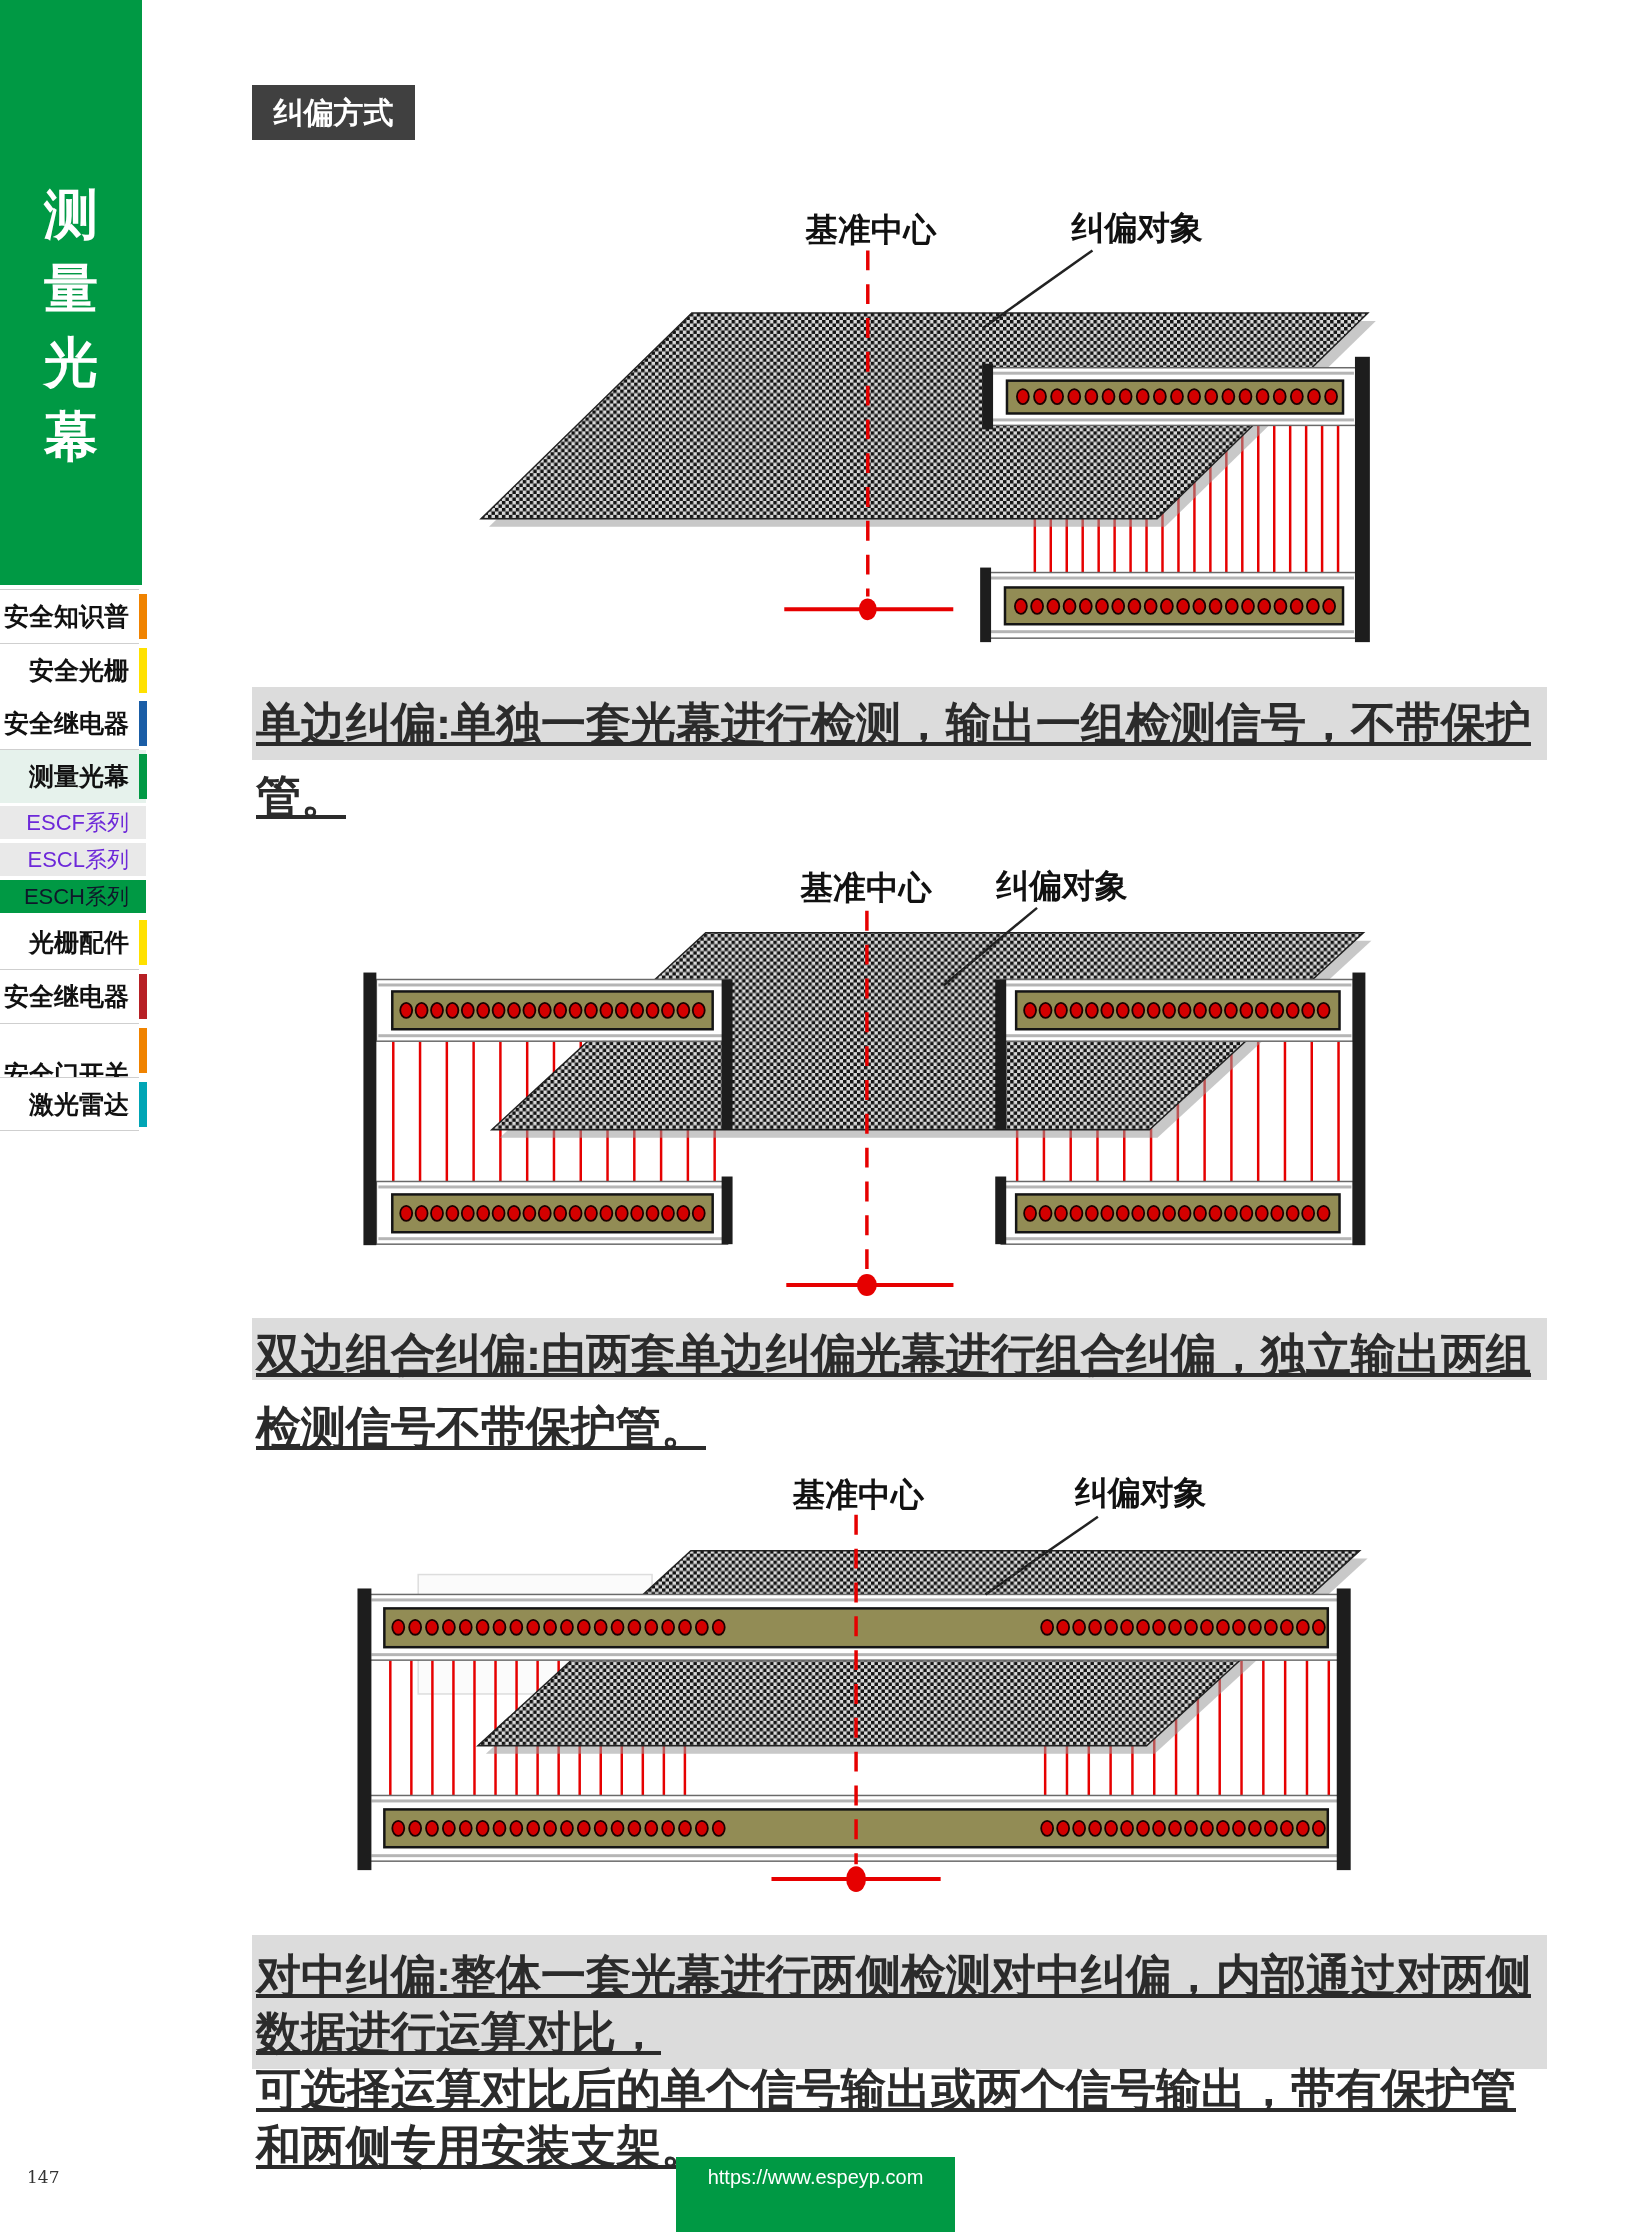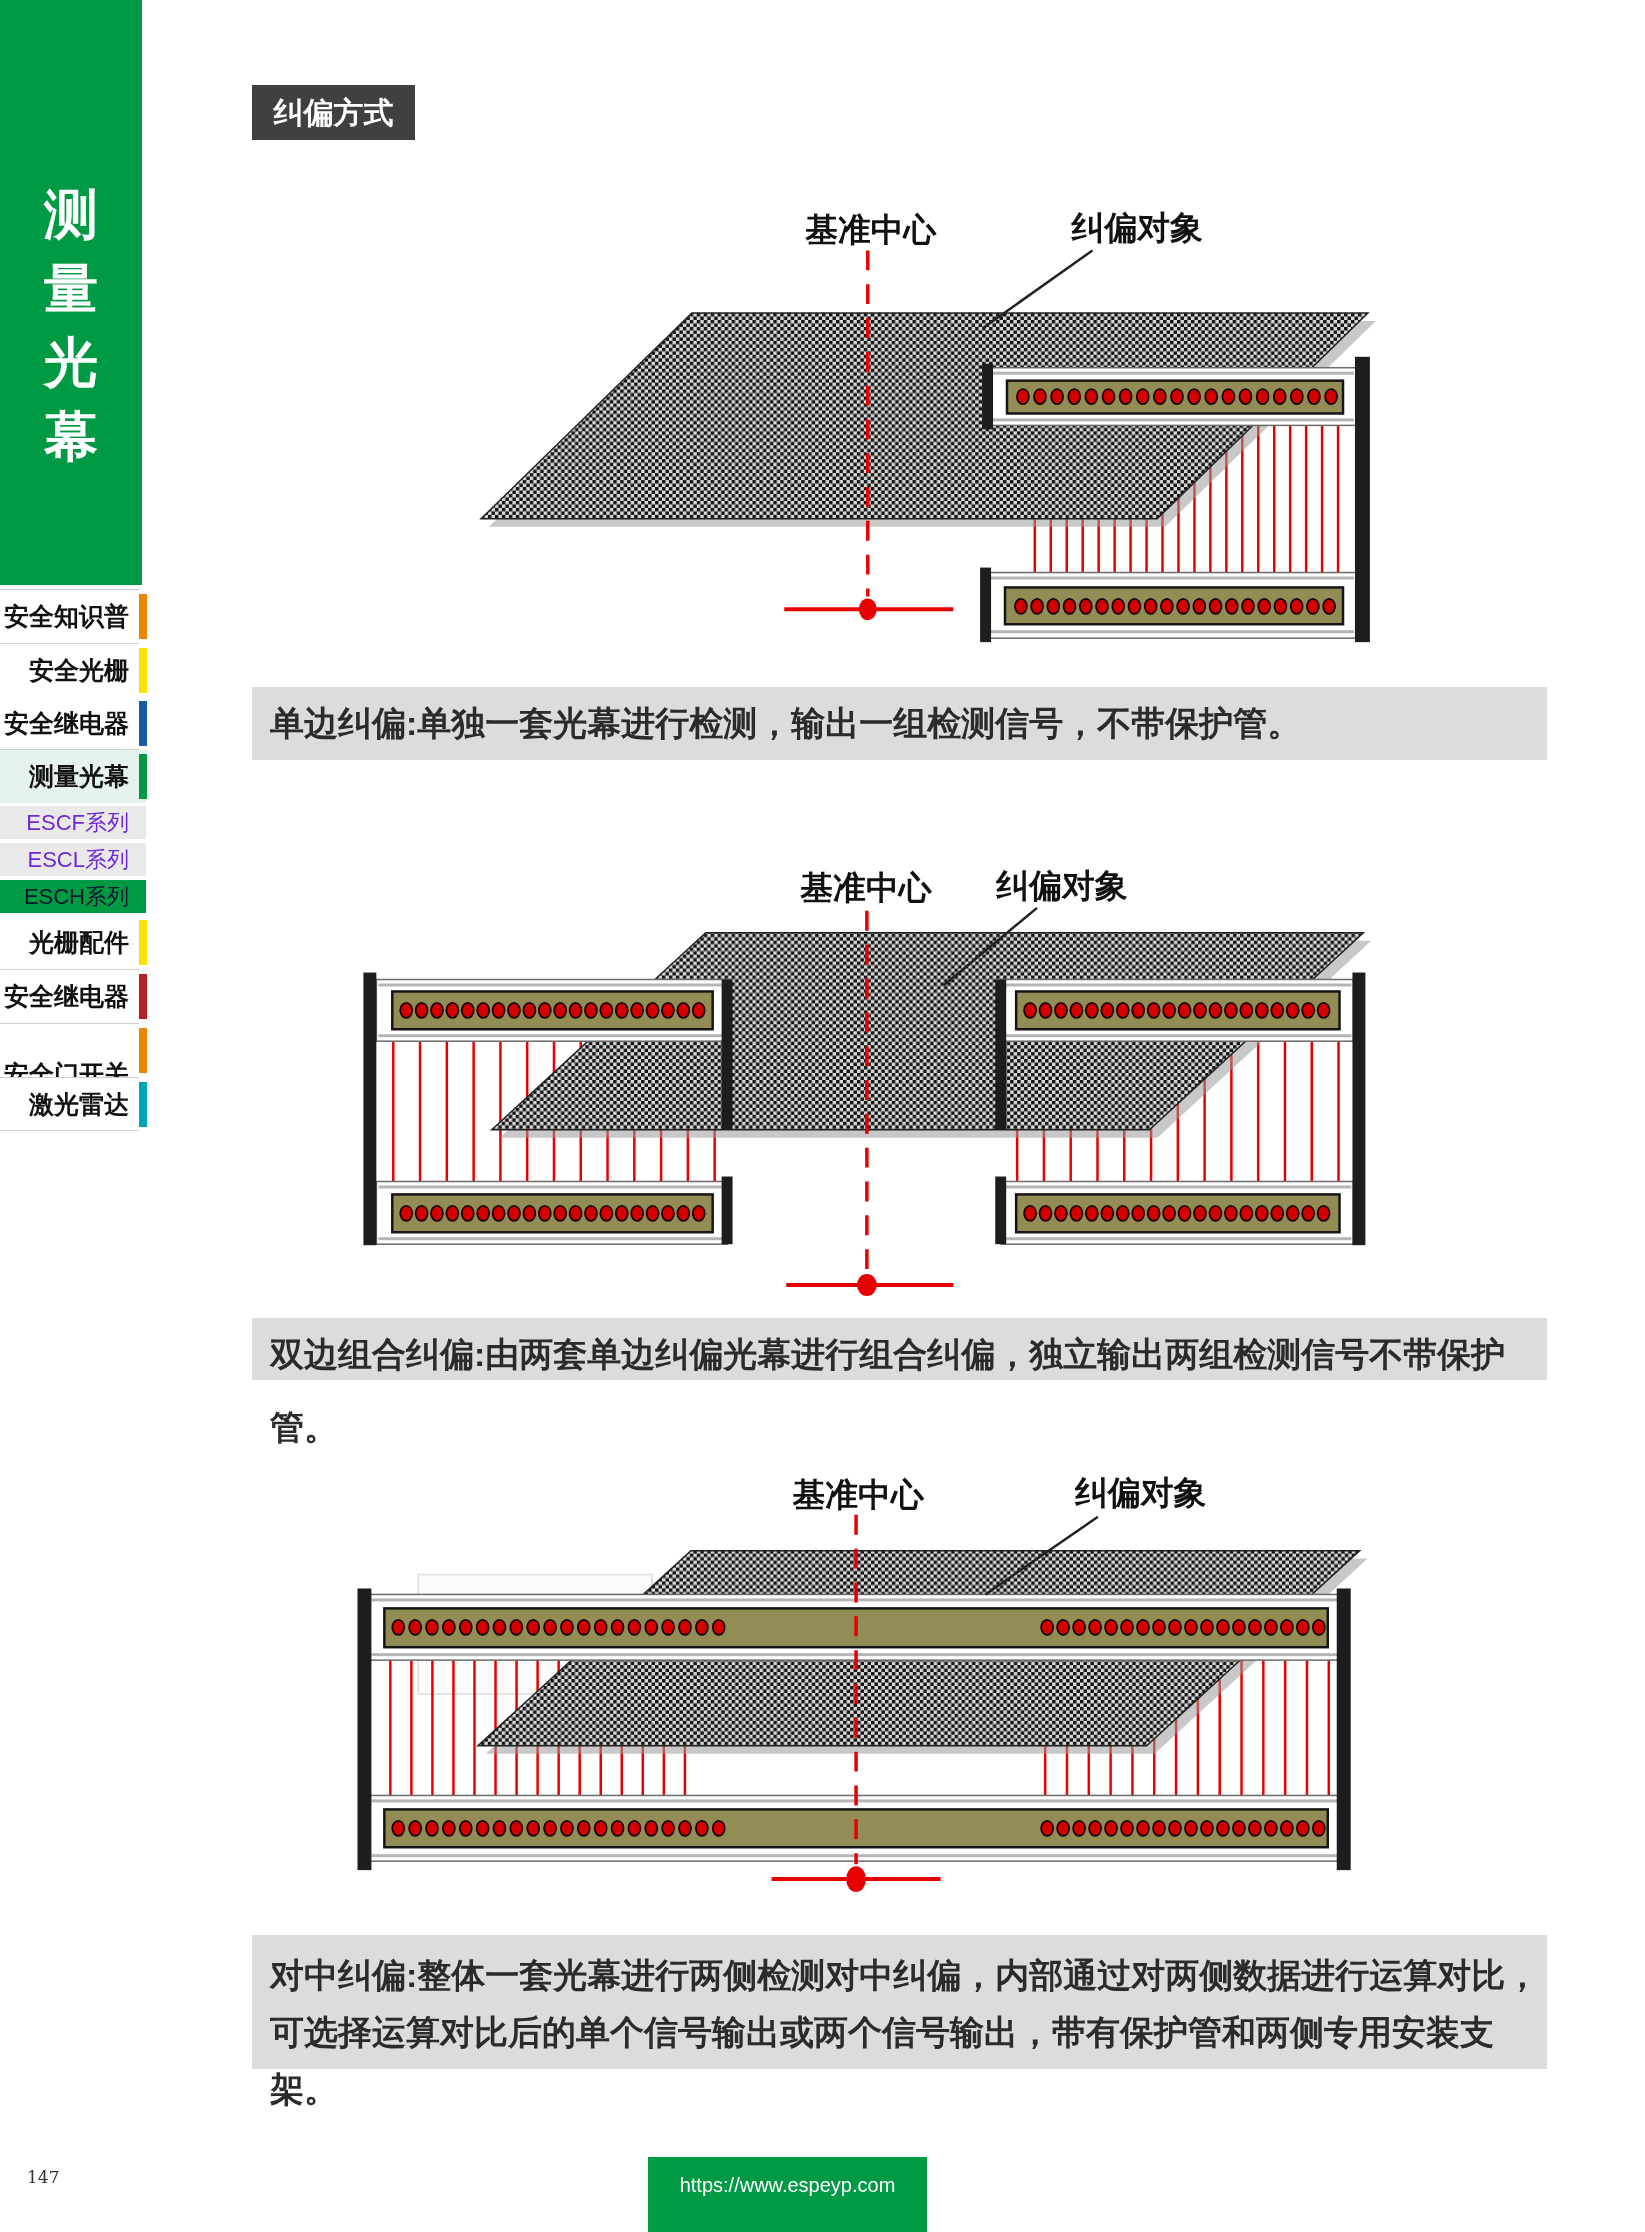--- a/index.html
+++ b/index.html
@@ -20,37 +20,37 @@
            background:#e9e9e9;color:#6d28d9;}
   .nav-sub.active{color:#0f172a;}
   .nav-main.active{}
 
   
   #badge{position:absolute;left:252px;top:85px;width:163px;height:55px;line-height:55px;
          text-align:center;color:#fff;font-size:30px;font-weight:bold;}
 
   
   .caption{position:absolute;left:252px;width:1295px;color:#2b2b2b;
-           font-size:34px;font-weight:600;box-sizing:border-box;padding-left:18px;}
+           font-size:45px;font-weight:600;box-sizing:border-box;padding-left:4px;text-decoration:underline;}
   #caption-1{top:687px;height:73px;line-height:73px;}
   #caption-2{top:1318px;height:62px;line-height:73px;}
   #caption-3{top:1935px;height:134px;padding-top:12px;line-height:57px;}
 
   
   svg{position:absolute;display:block;}
   #svg-d1{left:249px;top:149px;}
   #svg-d2{left:249px;top:856px;}
   #svg-d3{left:249px;top:1473px;}
   .dlabel{font-size:33px;font-weight:600;fill:#111;}
 
   
   #page-num{position:absolute;left:27px;top:2167px;font-family:"DejaVu Serif",serif;
             font-size:17px;color:#333;}
-  #footer-box{position:absolute;left:648px;top:2157px;width:279px;height:76px;
-              box-sizing:border-box;padding-top:17px;text-align:center;}
+  #footer-box{position:absolute;left:676px;top:2157px;width:279px;height:76px;
+              box-sizing:border-box;padding-top:9px;text-align:center;}
   #footer-url{color:#fff;font-size:20px;}
 </style>
 </head>
 <body>
 
 <div id="page">
 
   <div id="brand-block" style="background-color: rgb(0, 153, 68);">
     <div id="brand-title">
       <div>测</div>

